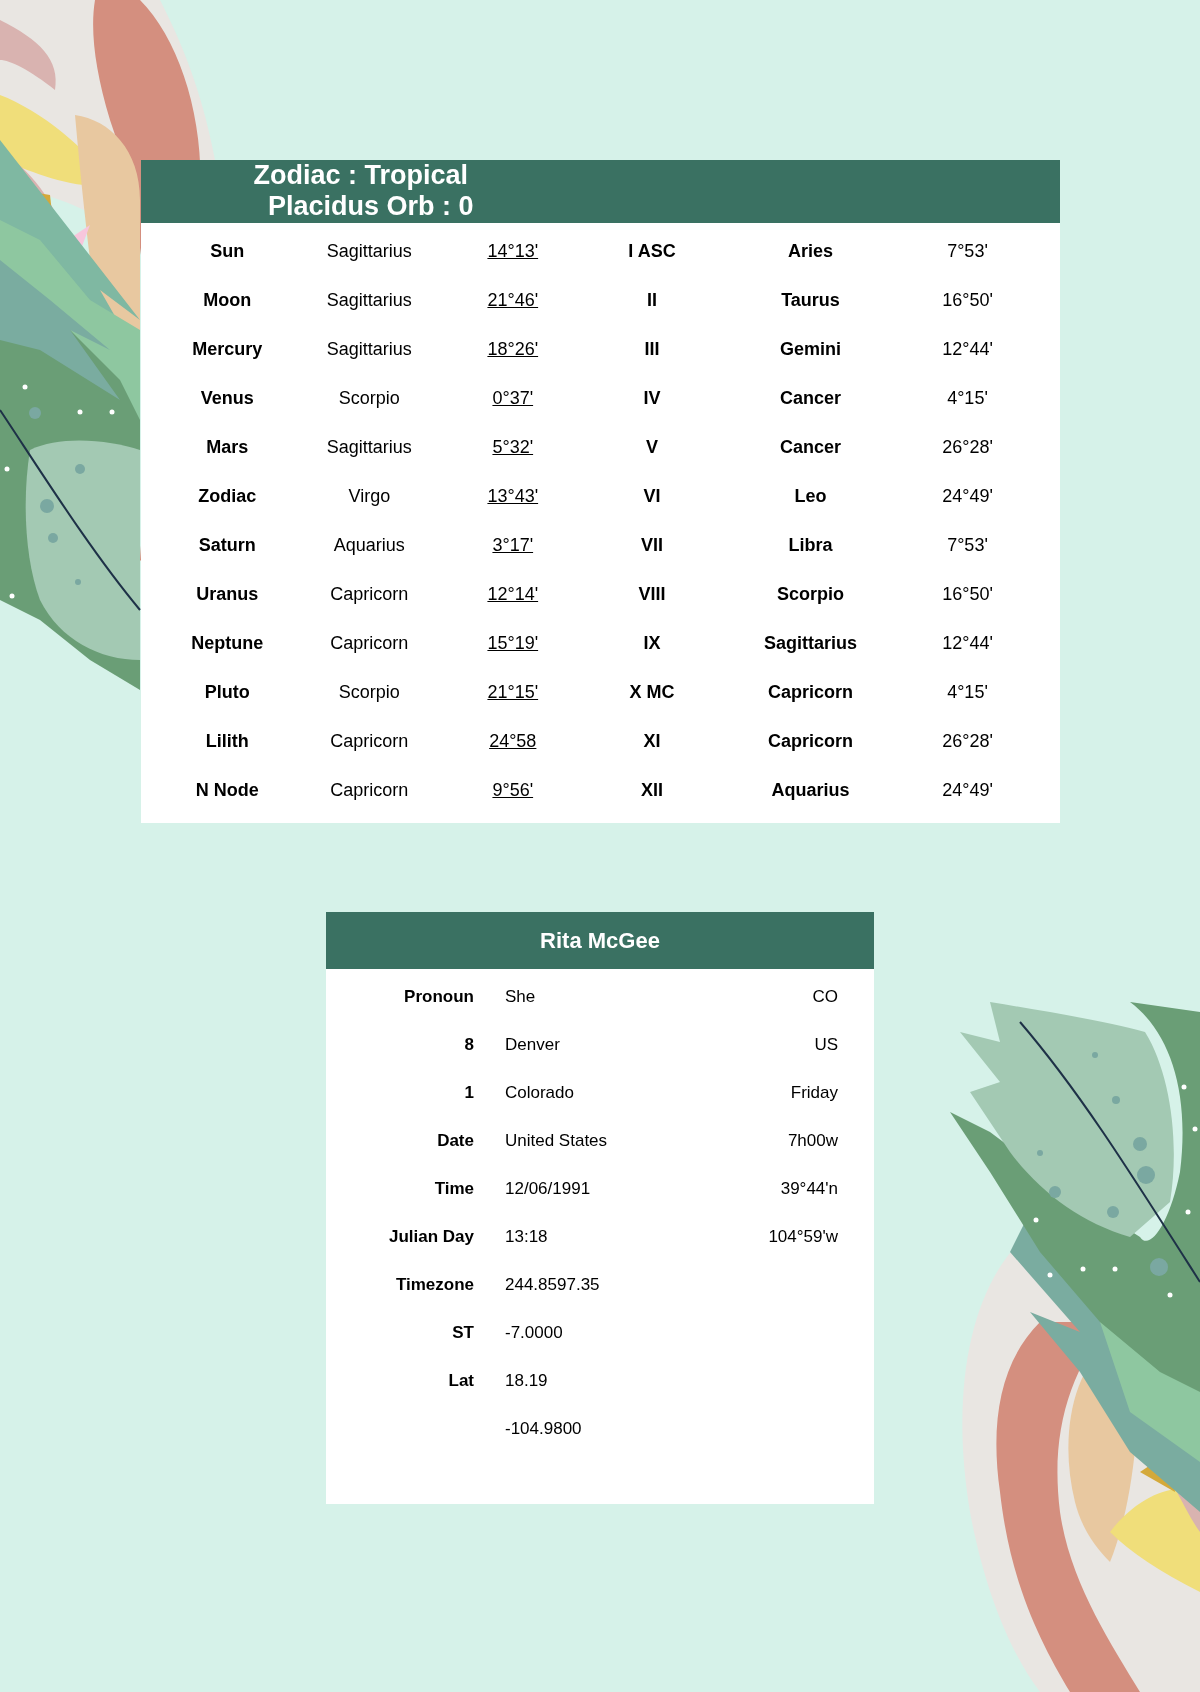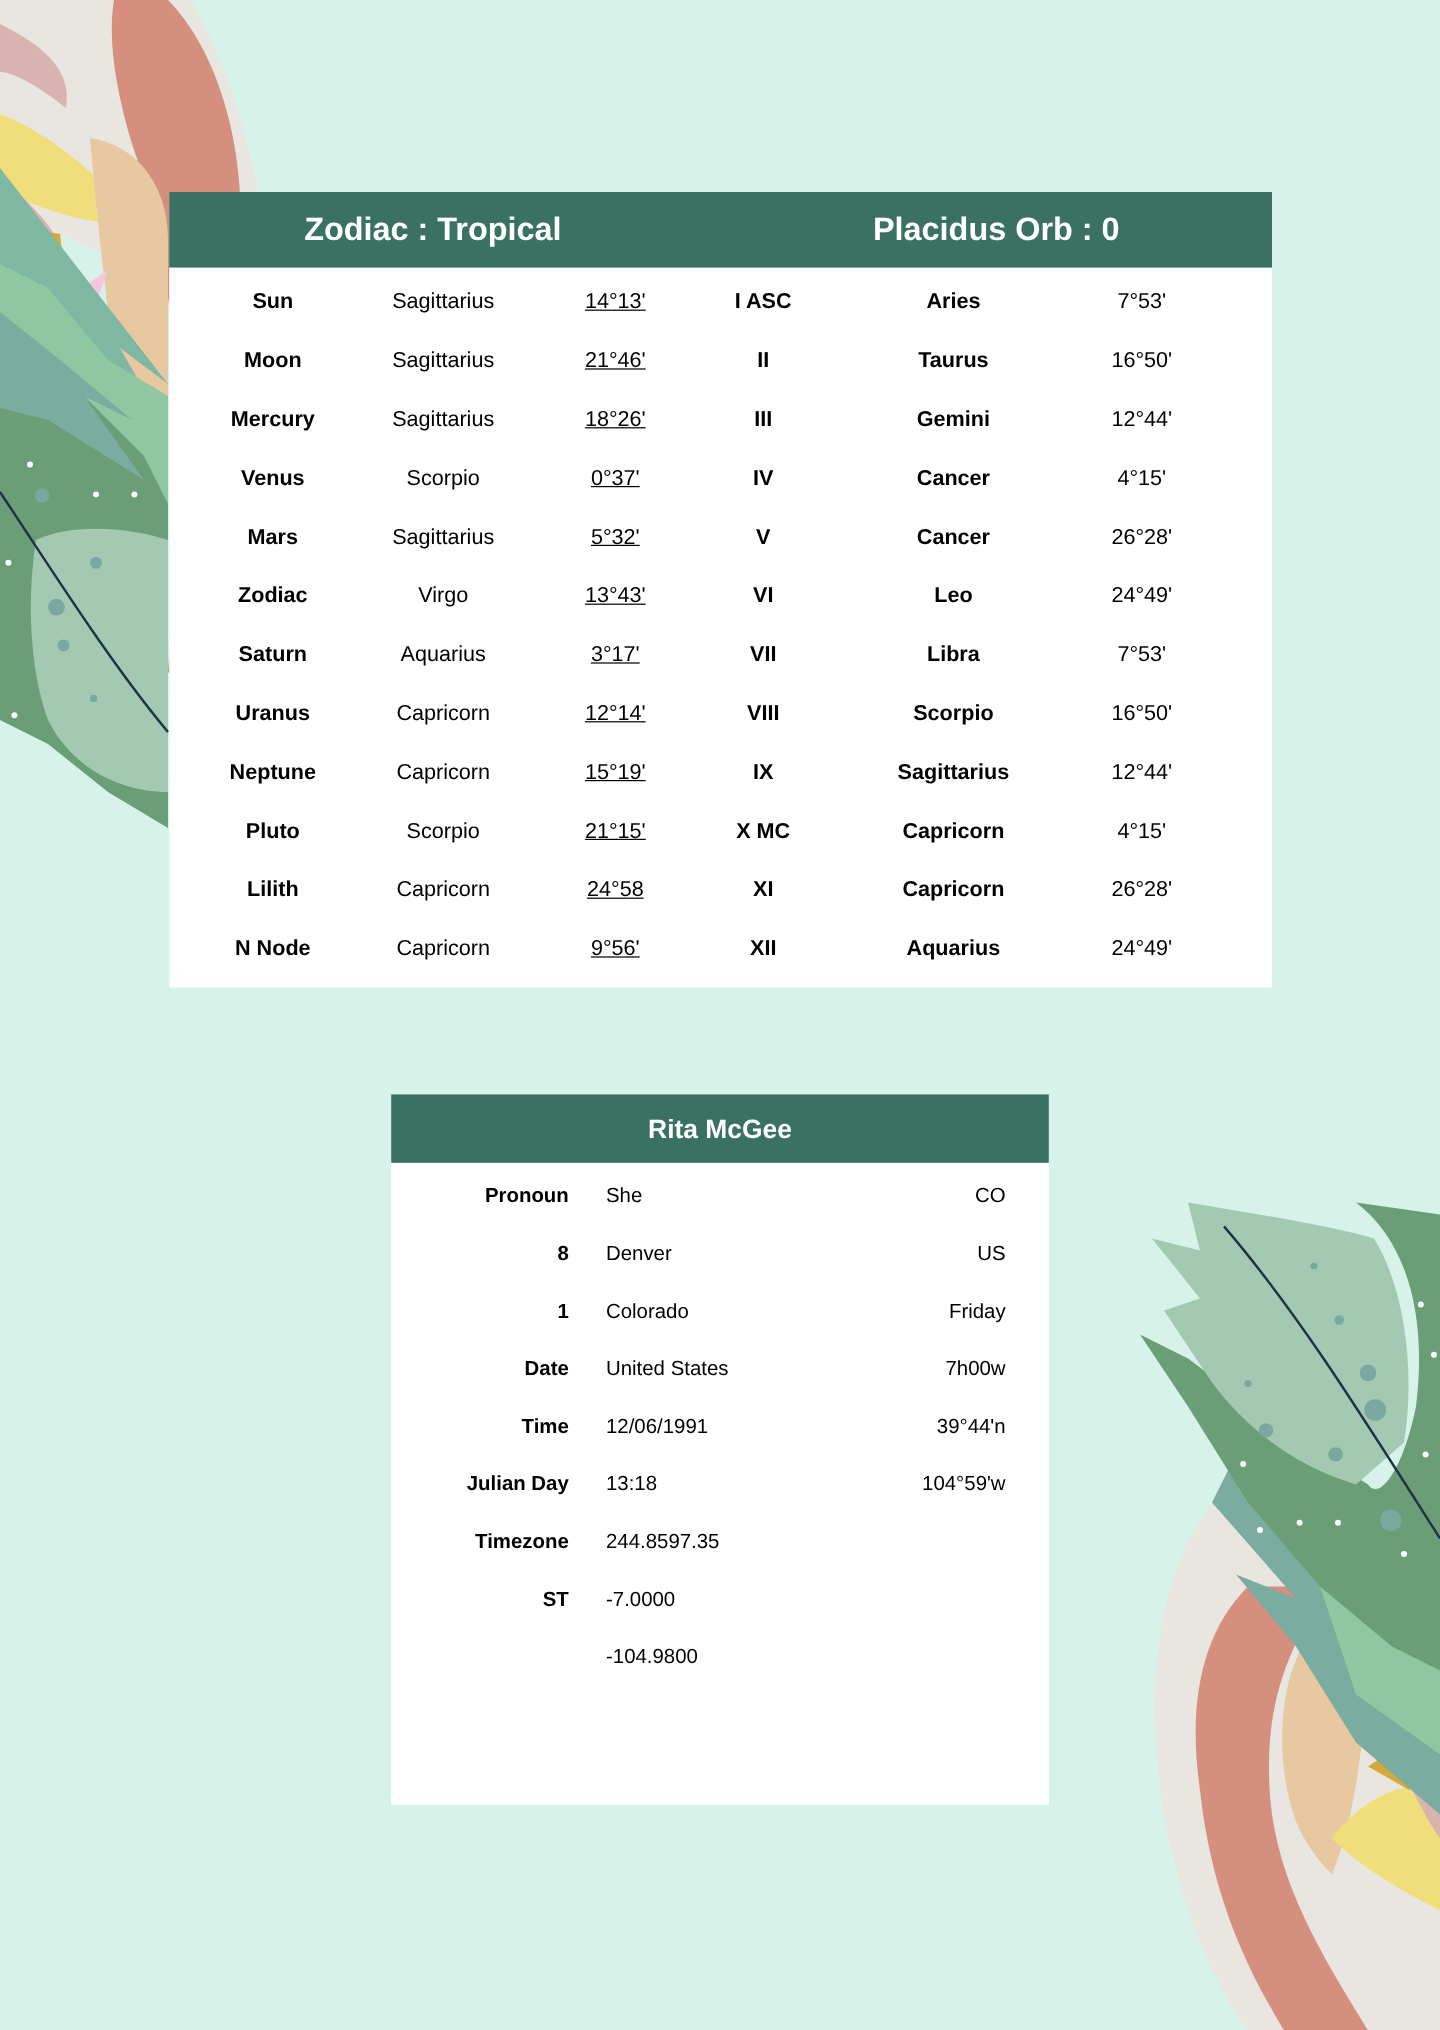--- a/index.html
+++ b/index.html
@@ -23,29 +23,30 @@
     width: 919px;
     background: #ffffff;
   }
   .chart-header {
     height: 63px;
     background: #3a7162;
     display: flex;
     color: #fff;
     font-weight: bold;
     font-size: 27px;
+    flex-direction: column;
   }
   .chart-header .half {
     width: 50%;
     display: flex;
     align-items: center;
     justify-content: center;
   }
   .chart-header .half.left { padding-right: 20px; box-sizing: border-box; }
-  .chart-body { display: flex; padding: 4px 0 8px 0; }
+  .chart-body { display: flex; padding: 4px 0 8px 0; gap: 16px; }
   .chart-col { width: 50%; }
   .crow {
     height: 49px;
     display: flex;
     align-items: center;
     font-size: 18px;
   }
   .crow span { display: block; text-align: center; }
   .planets .c1 { width: 183px; font-weight: bold; }
   .planets .c2 { width: 118px; }
@@ -314,18 +315,23 @@
         <span class="lbl">Timezone</span>
         <span class="v1">244.8597.35</span>
         <span class="v2"></span>
       </div>
     <div class="prow">
         <span class="lbl">ST</span>
         <span class="v1">-7.0000</span>
         <span class="v2"></span>
       </div>
     <div class="prow">
+        <span class="lbl">Lat</span>
+        <span class="v1">18.19</span>
+        <span class="v2"></span>
+      </div>
+    <div class="prow">
         <span class="lbl"></span>
         <span class="v1">-104.9800</span>
         <span class="v2"></span>
       </div>
   </div>
 </div>
 
 </body></html>

